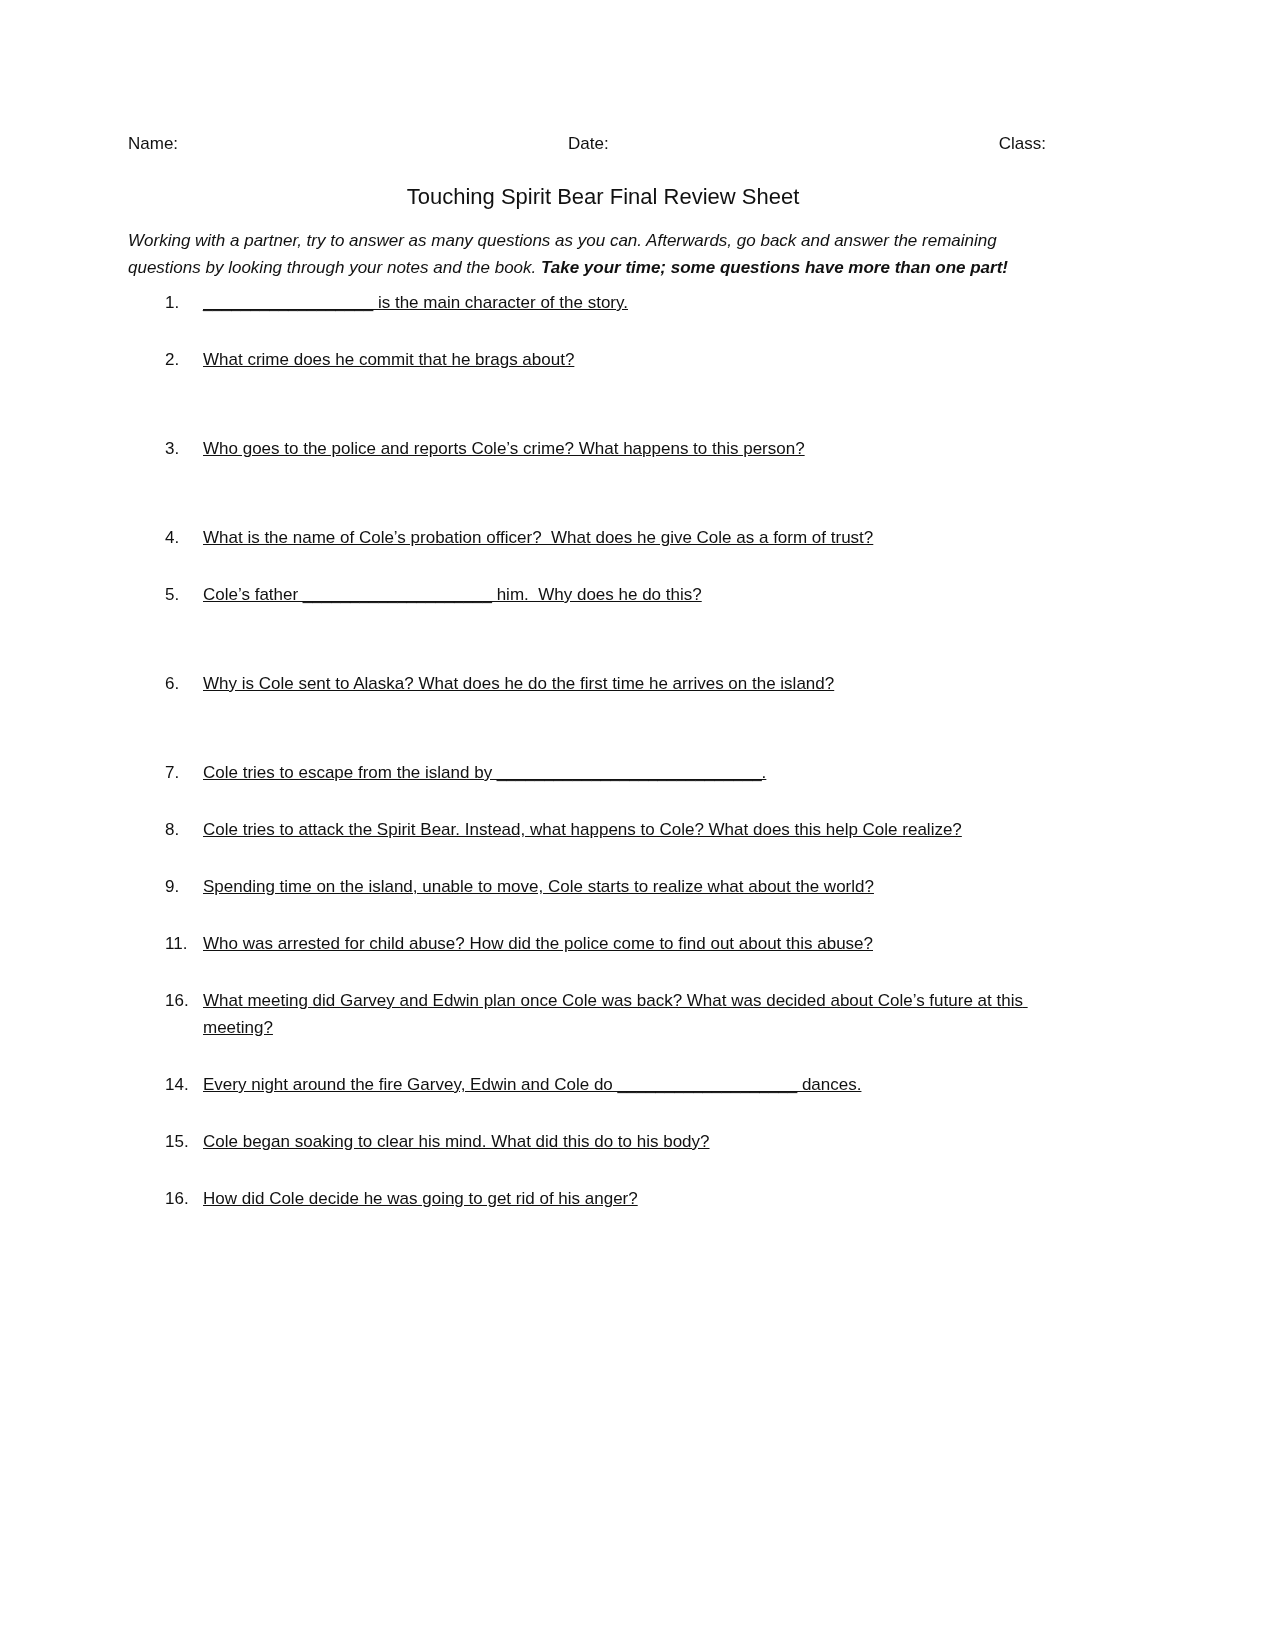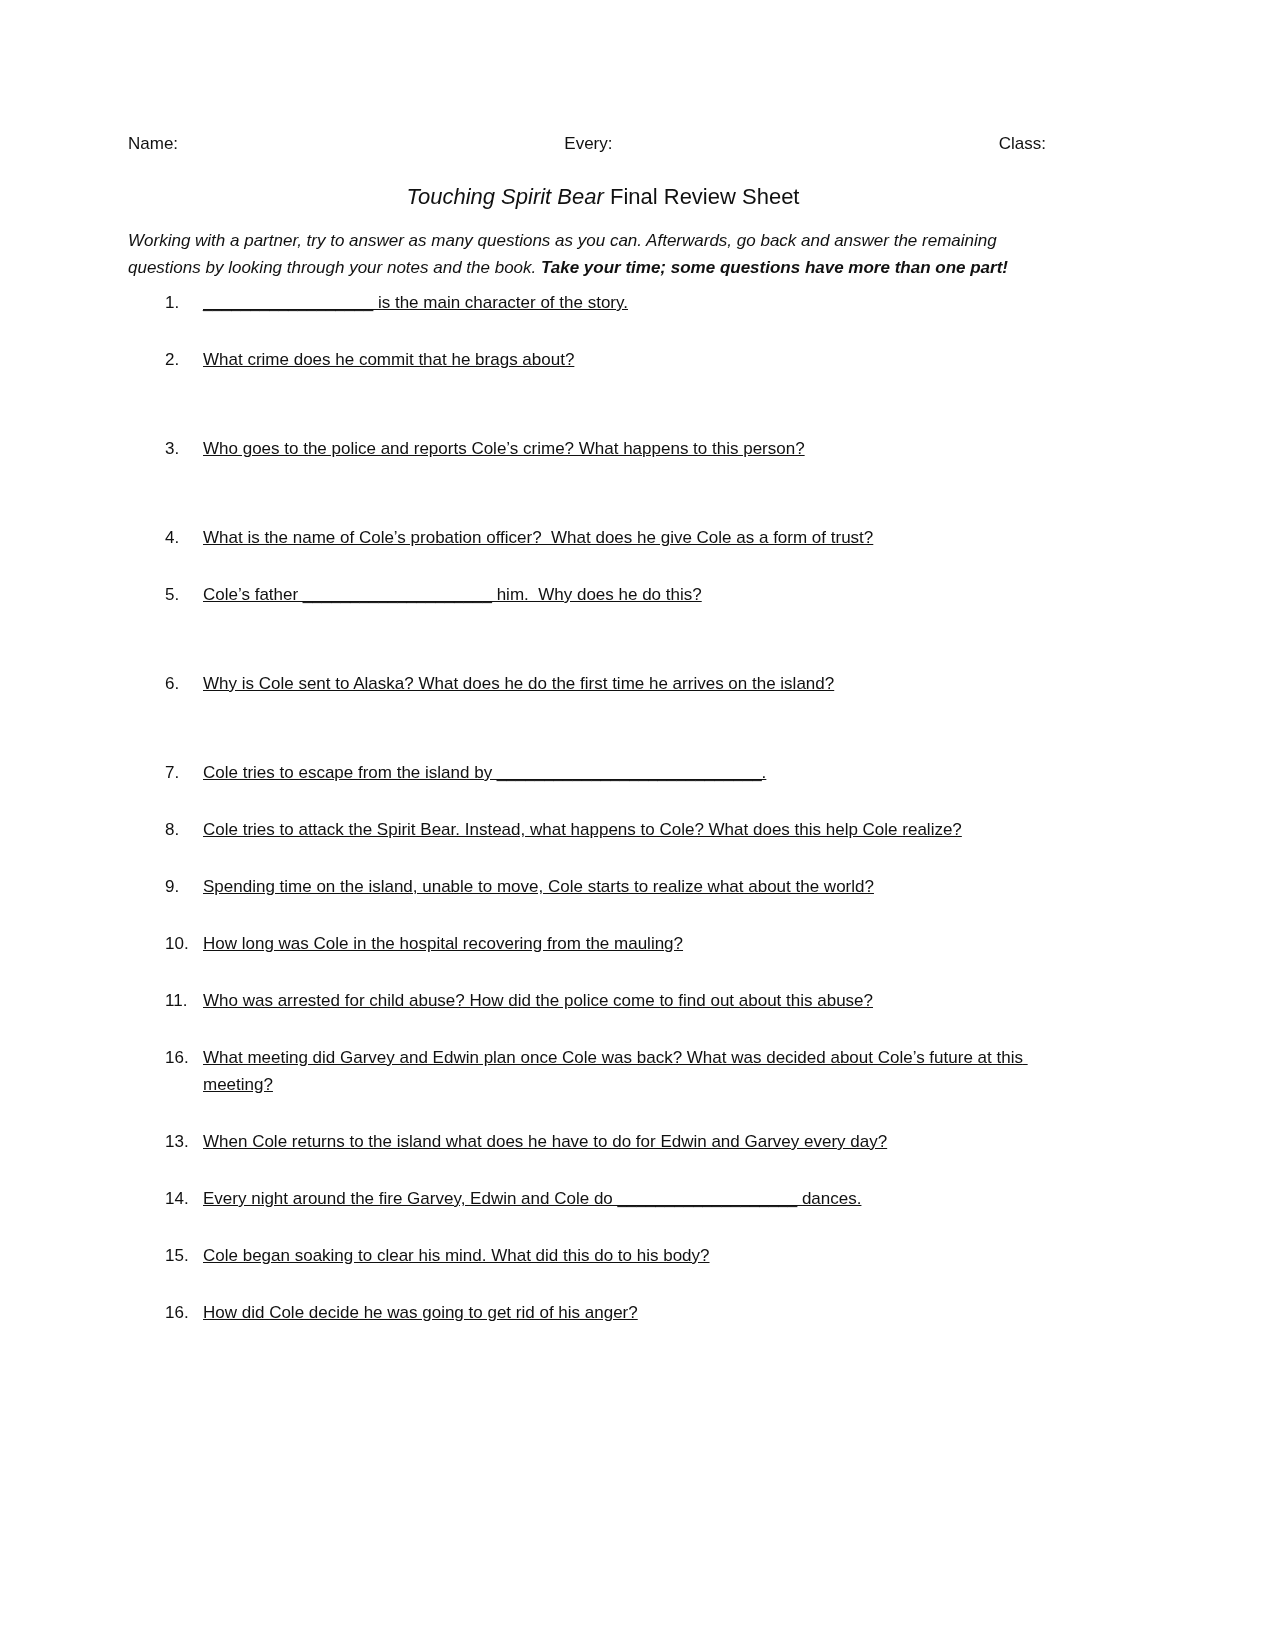--- a/index.html
+++ b/index.html
@@ -25,21 +25,21 @@
     margin-bottom: 25px;
   }
   .doc-header span { display: inline-block; }
   .doc-title {
     width: 950px;
     text-align: center;
     font-size: 22px;
     line-height: 30px;
     margin-bottom: 15px;
   }
-  .doc-title .it { font-style: italic; }
+  .doc-title .it { }
   .intro {
     width: 936px;
     font-style: italic;
     margin-bottom: 8px;
   }
   .intro .bold { font-weight: bold; }
   .questions {
     margin-left: 37px;
     width: 912px;
   }
@@ -57,21 +57,21 @@
     text-decoration: underline;
   }
 </style>
 </head>
 <body>
 
 <div class="page">
 
   <div class="doc-header">
     <span>Name:</span>
-    <span>Every:</span>
+    <span>Date:</span>
     <span>Class:</span>
   </div>
 
   <div class="doc-title">
     <span class="it">Touching Spirit Bear</span><span> Final Review Sheet</span>
   </div>
 
   <div class="intro">
     <span>Working with a partner, try to answer as many questions as you can. Afterwards, go back and answer the remaining questions by looking through your notes and the book. </span><span class="bold">Take your time; some questions have more than one part!</span>
   </div>
@@ -115,39 +115,31 @@
     <div class="question">
       <span class="q-num">8.</span>
       <span class="q-text">Cole tries to attack the Spirit Bear. Instead, what happens to Cole? What does this help Cole realize?</span>
     </div>
 
     <div class="question">
       <span class="q-num">9.</span>
       <span class="q-text">Spending time on the island, unable to move, Cole starts to realize what about the world?</span>
     </div>
 
-    <div class="question">
-      <span class="q-num">10.</span>
-      <span class="q-text">How long was Cole in the hospital recovering from the mauling?</span>
-    </div>
 
     <div class="question">
       <span class="q-num">11.</span>
       <span class="q-text">Who was arrested for child abuse? How did the police come to find out about this abuse?</span>
     </div>
 
     <div class="question">
       <span class="q-num">16.</span>
       <span class="q-text">What meeting did Garvey and Edwin plan once Cole was back? What was decided about Cole’s future at this meeting?</span>
     </div>
 
-    <div class="question">
-      <span class="q-num">13.</span>
-      <span class="q-text">When Cole returns to the island what does he have to do for Edwin and Garvey every day?</span>
-    </div>
 
     <div class="question">
       <span class="q-num">14.</span>
       <span class="q-text">Every night around the fire Garvey, Edwin and Cole do ___________________ dances.</span>
     </div>
 
     <div class="question">
       <span class="q-num">15.</span>
       <span class="q-text">Cole began soaking to clear his mind. What did this do to his body?</span>
     </div>

